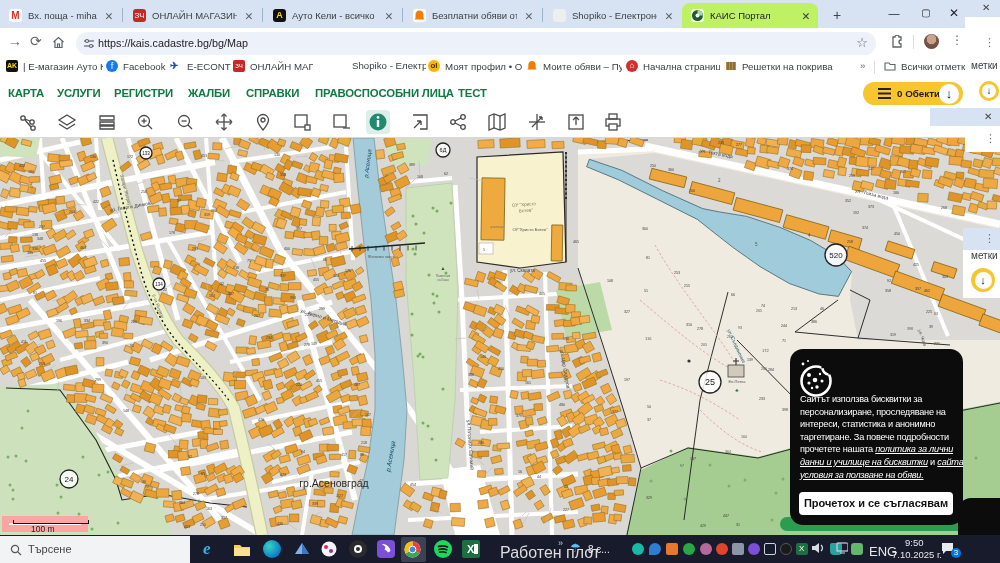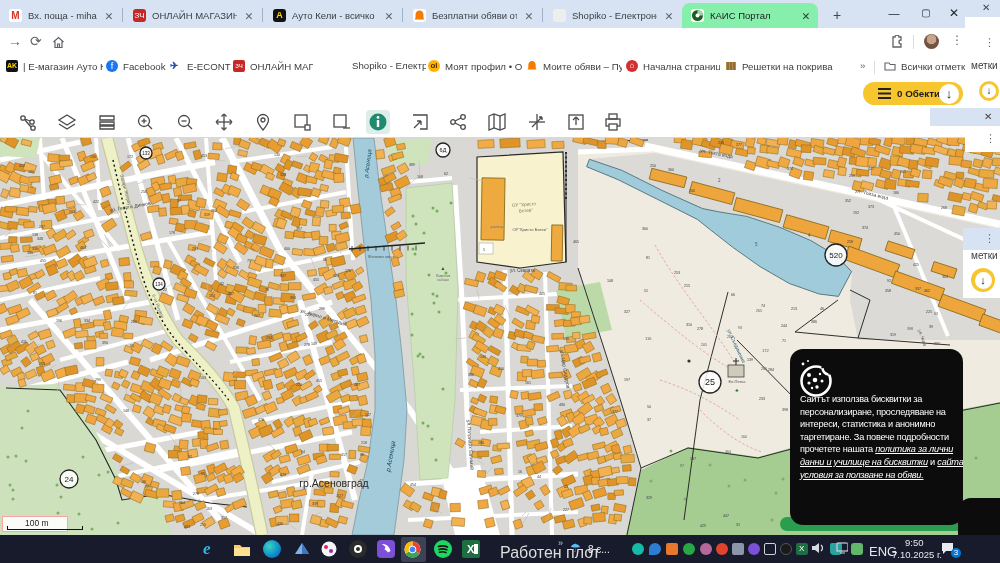--- a/index.html
+++ b/index.html
@@ -4,21 +4,21 @@
 *{margin:0;padding:0;box-sizing:border-box}
 html,body{width:1000px;height:563px;overflow:hidden;font-family:"Liberation Sans",sans-serif}
 #stage{position:relative;width:1000px;height:563px;background:#fff}
 
 #tabbar{position:absolute;left:0;top:0;width:1000px;height:28px;background:#d7e3f3}
 .tab{position:absolute;top:3px;height:25px;font-size:9.5px;color:#3c4043;display:flex;align-items:center;white-space:nowrap;overflow:hidden}
 .tab .fav{width:13px;height:13px;border-radius:3px;margin:0 6px 0 9px;flex:0 0 auto}
 .tab .ttl{overflow:hidden;text-overflow:clip;flex:1}
 .tab .x{flex:0 0 auto;width:14px;height:14px;margin:0 5px;color:#5f6368;font-size:10.5px;line-height:14px;text-align:center}
 .tabsep{position:absolute;top:8px;width:1px;height:14px;background:#9fb2c8}
-#activetab{background:#86efac;border-radius:8px 8px 0 0;z-index:2}
+#activetab{background:#bef264;border-radius:8px 8px 0 0;z-index:2}
 .wbtn{position:absolute;top:0;width:14px;height:26px;color:#202124;font-size:11px;text-align:center;line-height:26px}
 
 #addrbar{position:absolute;left:0;top:28px;width:1000px;height:29px;background:#fff}
 .navic{position:absolute;top:5px;color:#5f6368;font-size:14px}
 #omnibox{position:absolute;left:76px;top:3.5px;width:800px;height:23px;background:#edf2fa;border-radius:12px}
 #omnibox .url{position:absolute;left:22px;top:5px;font-size:10.8px;color:#202124}
 
 #bookbar{position:absolute;left:0;top:57px;width:1000px;height:21px;background:#fff;font-size:9.7px;color:#3c4043}
 .bm{position:absolute;top:3px;display:flex;align-items:center;white-space:nowrap}
 .bm .bic{width:12px;height:12px;border-radius:2px;margin-right:5px;flex:0 0 auto}
@@ -30,21 +30,21 @@
 #toolbar{position:absolute;left:0;top:108px;width:965px;height:30px;background:#fff;border-bottom:1px solid #d8d8d8}
 
 #map{position:absolute;left:0;top:138px;width:1000px;height:397px;overflow:hidden}
 
 #cookie{position:absolute;left:790px;top:349px;width:173px;height:176px;background:#0c0c0c;border-radius:13px;z-index:30;overflow:hidden}
 #cookie .ctext{position:absolute;left:10px;top:44px;width:160px;font-size:9.2px;line-height:12.6px;color:#fff;white-space:nowrap;letter-spacing:-0.25px}
 #cookie a{color:#fff;font-style:italic;text-decoration:underline}
 #cbtn{position:absolute;left:9px;top:143px;width:154px;height:23px;background:#fff;border-radius:4px;color:#111;
  font-size:11px;font-weight:bold;text-align:center;line-height:23px}
 
-#scalebox{position:absolute;left:2px;top:516px;width:66px;height:16px;background:rgba(255,255,255,.9);border:1px solid #fca5a5;z-index:20}
+#scalebox{position:absolute;left:2px;top:516px;width:86px;height:16px;background:rgba(255,255,255,.9);border:7px solid #fca5a5;z-index:20}
 #statbar{position:absolute;left:276px;top:515px;width:392px;height:18px;background:rgba(255,255,255,.88);z-index:20;font-size:9px;color:#222;white-space:nowrap;letter-spacing:-0.3px}
 
 #taskbar{position:absolute;left:0;top:535px;width:1000px;height:28px;background:#171b2c;z-index:40}
 #searchbox{position:absolute;left:0px;top:536px;width:190px;height:27px;background:#f2f3f5;z-index:41;font-size:11px;color:#444}
 .tico{position:absolute;top:540px;width:18px;height:18px;z-index:41;border-radius:3px}
 .tray{position:absolute;top:543px;width:12px;height:12px;z-index:41;border-radius:2px;font-size:9px}
 
 .art{position:absolute;z-index:25}
 </style></head><body>
 <div id="stage">
@@ -97,20 +97,32 @@
  <div class="wbtn" style="left:919px;font-size:10px">▢</div>
  <div class="wbtn" style="left:947px;font-size:12px">✕</div>
 </div>
 
 <div id="addrbar">
  <span class="navic" style="left:8px">→</span>
  <span class="navic" style="left:30px">⟳</span>
  <svg width="13" height="13" style="position:absolute;left:52px;top:8px">
         <path d="M1.5 6 L6.5 1.5 L11.5 6 M3 5.5 V11.5 H10 V5.5 M5.5 11.5 V8 H7.5 V11.5" fill="none" stroke="#5f6368" stroke-width="1.2"></path>
       </svg>
+ <div id="omnibox">
+   <svg width="12" height="12" style="position:absolute;left:7px;top:6px">
+          <g stroke="#5f6368" stroke-width="1.2" fill="none">
+            <line x1="1" y1="3" x2="11" y2="3"></line>
+            <line x1="1" y1="8" x2="11" y2="8"></line>
+            <circle cx="4" cy="3" r="1.5" fill="#fff"></circle>
+            <circle cx="8" cy="8" r="1.5" fill="#fff"></circle>
+          </g>
+        </svg>
+   <span class="url">https://kais.cadastre.bg/bg/Map</span>
+   <span style="position:absolute;right:8px;top:3px;font-size:13px;color:#5f6368">☆</span>
+ </div>
  <svg width="14" height="14" style="position:absolute;left:890px;top:7px">
         <path d="M5 2 a2 2 0 0 1 4 0 h2 v3 a2 2 0 0 0 0 4 v3 H3 v-10 h2z" fill="none" stroke="#5f6368" stroke-width="1.3"></path>
       </svg>
  <div style="position:absolute;left:913px;top:7px;width:1px;height:14px;background:#dadce0"></div>
  <div style="position:absolute;left:924px;top:6px;width:15px;height:15px;border-radius:50%;background:radial-gradient(circle at 50% 35%,#caa48a 38%,#7a5a48 40%,#5d4438 100%)"></div>
  <span style="position:absolute;left:951px;top:5px;font-size:12px;color:#5f6368;letter-spacing:0">⋮</span>
  <span style="position:absolute;left:982px;top:5px;font-size:12px;color:#5f6368">⋮</span>
 </div>
 
 <div id="bookbar">
@@ -133,20 +145,29 @@
             </g>
           </svg></span>Решетки на покрива</div>
  <div class="bm" style="left:860px;color:#5f6368">»</div>
  <div style="position:absolute;left:874px;top:4px;width:1px;height:13px;background:#dadce0"></div>
  <div class="bm" style="left:884px"><span class="bic"><svg width="12" height="12">
             <path d="M1 3 h4 l1.2 1.5 H11 V10 H1 Z" fill="none" stroke="#5f6368" stroke-width="1.1"></path>
           </svg></span>Всички отметки</div>
  <div class="bm" style="left:977px">метки</div>
 </div>
 
+<div id="menubar">
+ <span class="mi" style="left:8px">КАРТА</span>
+ <span class="mi" style="left:57px">УСЛУГИ</span>
+ <span class="mi" style="left:114px">РЕГИСТРИ</span>
+ <span class="mi" style="left:188px">ЖАЛБИ</span>
+ <span class="mi" style="left:246px">СПРАВКИ</span>
+ <span class="mi" style="left:315px">ПРАВОСПОСОБНИ ЛИЦА</span>
+ <span class="mi" style="left:458px">ТЕСТ</span>
+</div>
 <div id="objpill">
  <svg width="15" height="13" style="position:absolute;left:14px;top:5px">
         <g stroke="#222" stroke-width="2">
           <line x1="1" y1="2" x2="14" y2="2"></line>
           <line x1="1" y1="6.5" x2="14" y2="6.5"></line>
           <line x1="1" y1="11" x2="14" y2="11"></line>
         </g>
       </svg>
  <span style="position:absolute;left:34px;top:6px;font-size:9.8px;font-weight:bold;color:#1c1c1c;white-space:nowrap">0 Обекти</span>
  <span style="position:absolute;left:76px;top:1.5px;width:20px;height:20px;background:#fff;border-radius:50%;text-align:center;line-height:20px;font-size:13px;color:#111">↓</span>
@@ -1733,20 +1754,21 @@
         <circle cx="17" cy="22" r="2.3" fill="#fff"></circle>
         <circle cx="11" cy="25" r="1.6" fill="#fff"></circle>
   <circle cx="19" cy="29" r="1.7" fill="#fff"></circle>
         <circle cx="24" cy="23" r="1.5" fill="#fff"></circle>
         <circle cx="14" cy="30" r="1.2" fill="#fff"></circle>
   <circle cx="22" cy="16" r="1.2" fill="#fff"></circle>
   <circle cx="5" cy="6" r="1.4" fill="#fff"></circle>
         <circle cx="10" cy="3" r="1" fill="#fff"></circle>
  </svg>
  <div class="ctext">Сайтът използва бисквитки за<br>персонализиране, проследяване на<br>интереси, статистика и анонимно<br>таргетиране. За повече подробности<br>прочетете нашата <a>политика за лични</a><br><a>данни и училище на бисквитки</a> и <a>сайта</a><br><a>условия за ползване на обяви.</a></div>
+ <div id="cbtn">Прочетох и се съгласявам</div>
 </div>
 
 <div style="position:absolute;left:780px;top:517px;width:184px;height:14px;background:#2a9d4e;border-radius:7px;z-index:22"></div>
 
 <div id="scalebox">
       <span style="position:absolute;left:22px;top:1px;font-size:8.5px;color:#222">100 m</span>
  <div style="position:absolute;left:4px;bottom:1px;width:76px;height:4px;border-left:1px solid #111;border-right:1px solid #111;border-bottom:1px solid #111"></div>
 </div>
 
 <div class="art" style="left:965px;top:0;width:35px;height:17px;background:#d7e3f3;font-size:10px;color:#444;padding-left:17px;line-height:16px">✕</div>
@@ -1758,20 +1780,27 @@
 <div class="art" style="left:930px;top:108px;width:70px;height:18px;background:#d7e3f3;font-size:10px;color:#444;padding-left:54px;line-height:17px">✕</div>
 <div class="art" style="left:965px;top:126px;width:35px;height:26px;background:#fff;font-size:11px;color:#5f6368;padding-left:20px;line-height:24px">⋮</div>
 <div class="art" style="left:963px;top:228px;width:37px;height:22px;background:#d7e3f3;font-size:11px;color:#5f6368;padding-left:21px;line-height:20px">⋮</div>
 <div class="art" style="left:963px;top:250px;width:37px;height:14px;background:#fff;font-size:10px;color:#3c4043;padding-left:8px">метки</div>
 <div class="art" style="left:963px;top:264px;width:37px;height:34px;background:#fff"></div>
 <div class="art" style="left:971px;top:268px;width:24px;height:24px;background:#f7c62f;border-radius:50%"></div>
 <div class="art" style="left:974.5px;top:271.5px;width:17px;height:17px;background:#fff;border-radius:50%;text-align:center;line-height:17px;font-size:11px;color:#111">↓</div>
 <div class="art" style="left:958px;top:498px;width:42px;height:38px;background:#0c0c0c;border-radius:13px 0 0 0"></div>
 
 <div id="taskbar"></div>
+<div id="searchbox">
+      <svg width="12" height="12" style="position:absolute;left:10px;top:8px">
+        <circle cx="5" cy="5" r="3.6" fill="none" stroke="#555" stroke-width="1.2"></circle>
+        <line x1="7.8" y1="7.8" x2="11" y2="11" stroke="#555" stroke-width="1.2"></line>
+      </svg>
+      <span style="position:absolute;left:28px;top:7px">Търсене</span>
+    </div>
 <div class="tico" style="left:203px;background:transparent;color:#35b3e7;font-size:17px;font-weight:bold;font-family:'Liberation Serif',serif;font-style:italic;line-height:18px">e</div>
 <div class="tico" style="left:233px"><svg width="18" height="18">
         <path d="M1 5 h6 l2 2 h8 v9 H1 Z" fill="#ffca5f"></path>
         <path d="M1 8 h16 v8 H1 Z" fill="#ffdf91"></path>
       </svg></div>
 <div class="tico" style="left:263px;background:radial-gradient(circle at 35% 35%,#35d4c2,#0b7dc9 70%);border-radius:50%"></div>
 <div class="tico" style="left:293px"><svg width="18" height="18">
         <path d="M2 14 L9 3 L16 14 Z" fill="#7fb3e8"></path>
         <path d="M9 3 L16 14 L9 14 Z" fill="#3f76c2"></path>
       </svg></div>

